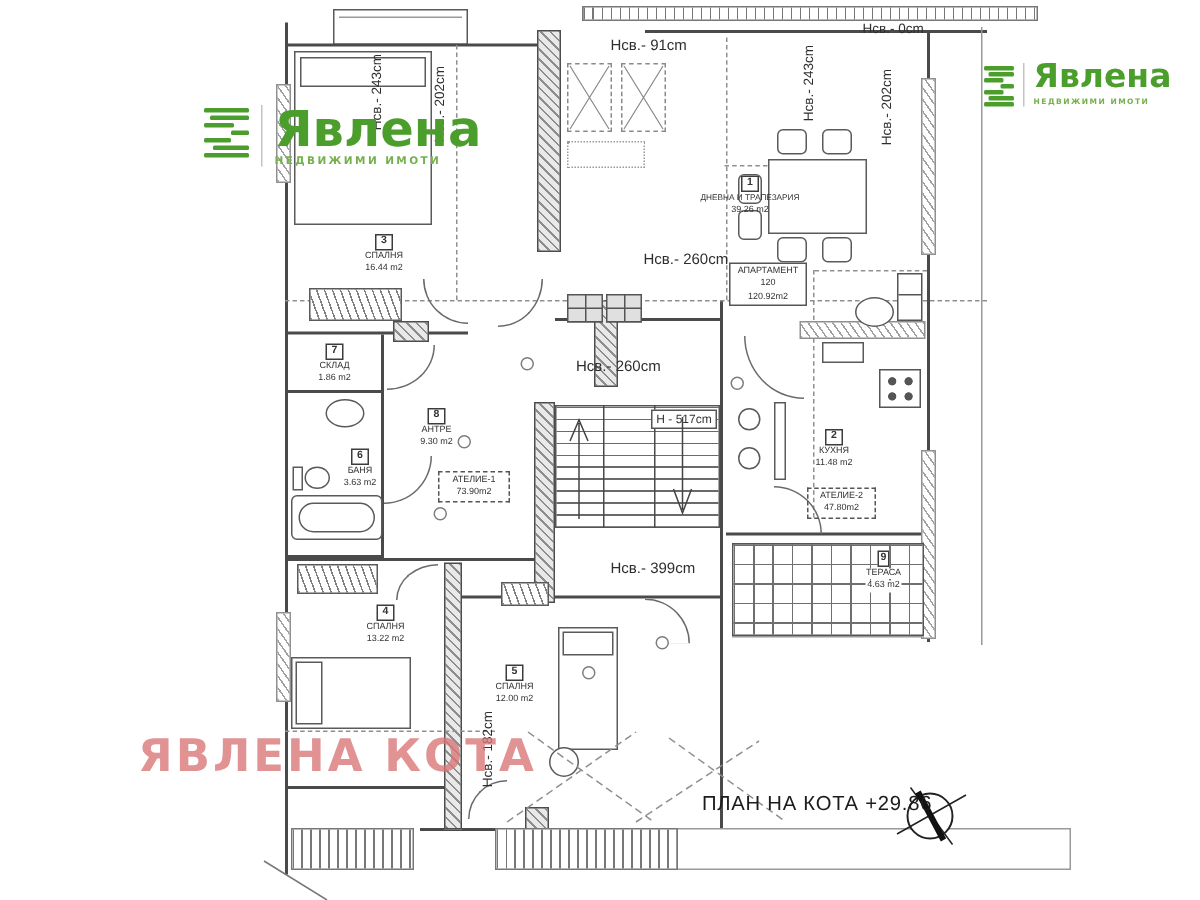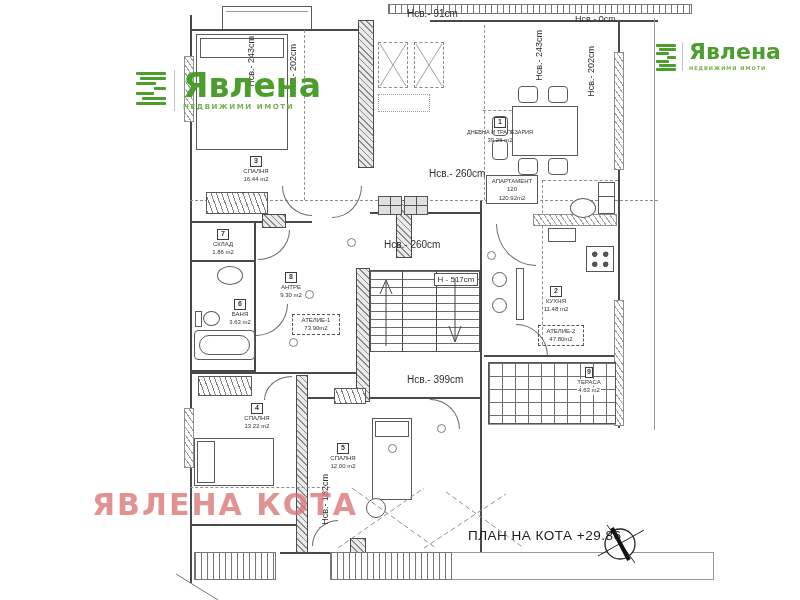--- a/index.html
+++ b/index.html
@@ -231,21 +231,21 @@
     <span class="rnum">8</span>
     <span class="rname">АНТРЕ</span>
     <span class="rarea">9.30 m2</span>
   </div>
   <div class="rlabel ongrid" style="left:589px;top:367px">
     <span class="rnum">9</span>
     <span class="rname">ТЕРАСА</span>
     <span class="rarea">4.63 m2</span>
   </div>
 
-  <div class="ann" style="left:407px;top:8px">Нсв.- 91cm</div>
+  <div class="ann" style="left:407px;top:25px">Нсв.- 91cm</div>
   <div class="ann" style="left:575px;top:14px;font-size:9px">Нсв.- 0cm</div>
   <div class="ann" style="left:429px;top:168px">Нсв.- 260cm</div>
   <div class="ann" style="left:384px;top:239px">Нсв.- 260cm</div>
   <div class="ann" style="left:407px;top:374px">Нсв.- 399cm</div>
   <div class="boxlabel" style="left:434px;top:273px;width:44px;font-size:8px;padding:0">H - 517cm</div>
   <div class="annv" style="left:246px;top:36px">Нсв.- 243cm</div>
   <div class="annv" style="left:288px;top:44px">Нсв.- 202cm</div>
   <div class="annv" style="left:534px;top:30px">Нсв.- 243cm</div>
   <div class="annv" style="left:586px;top:46px">Нсв.- 202cm</div>
   <div class="annv" style="left:320px;top:474px">Нсв.- 182cm</div>

